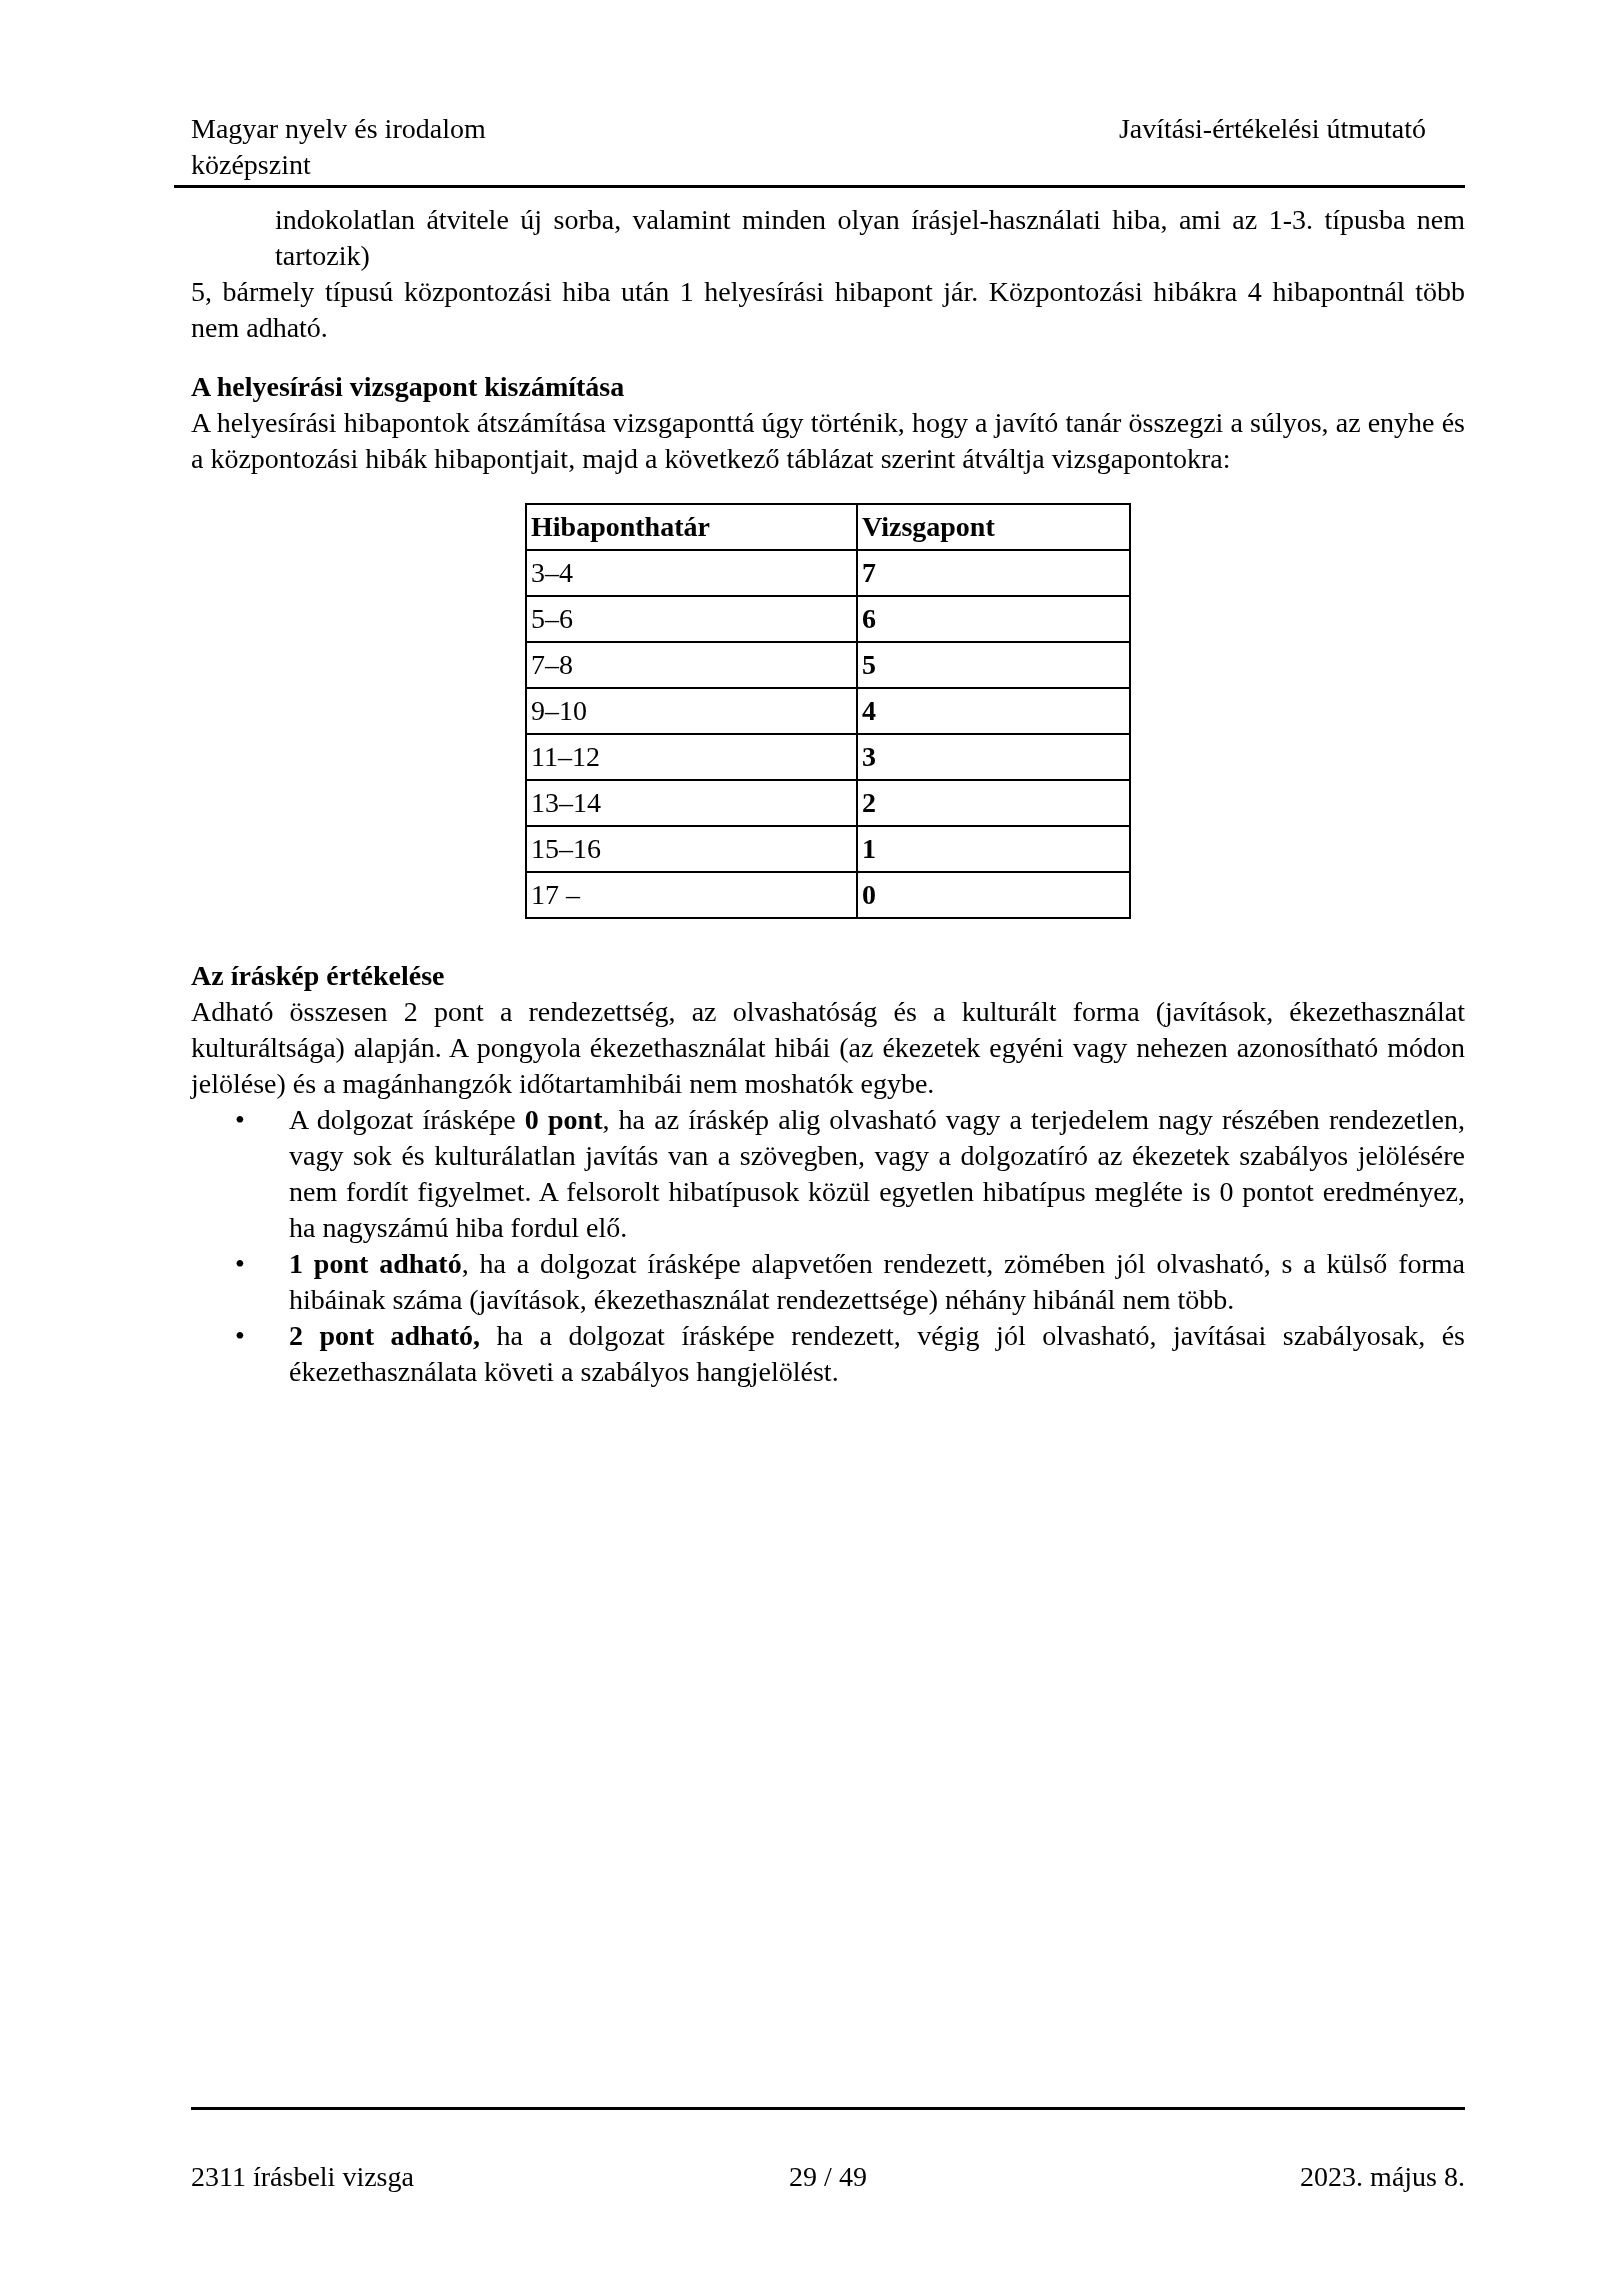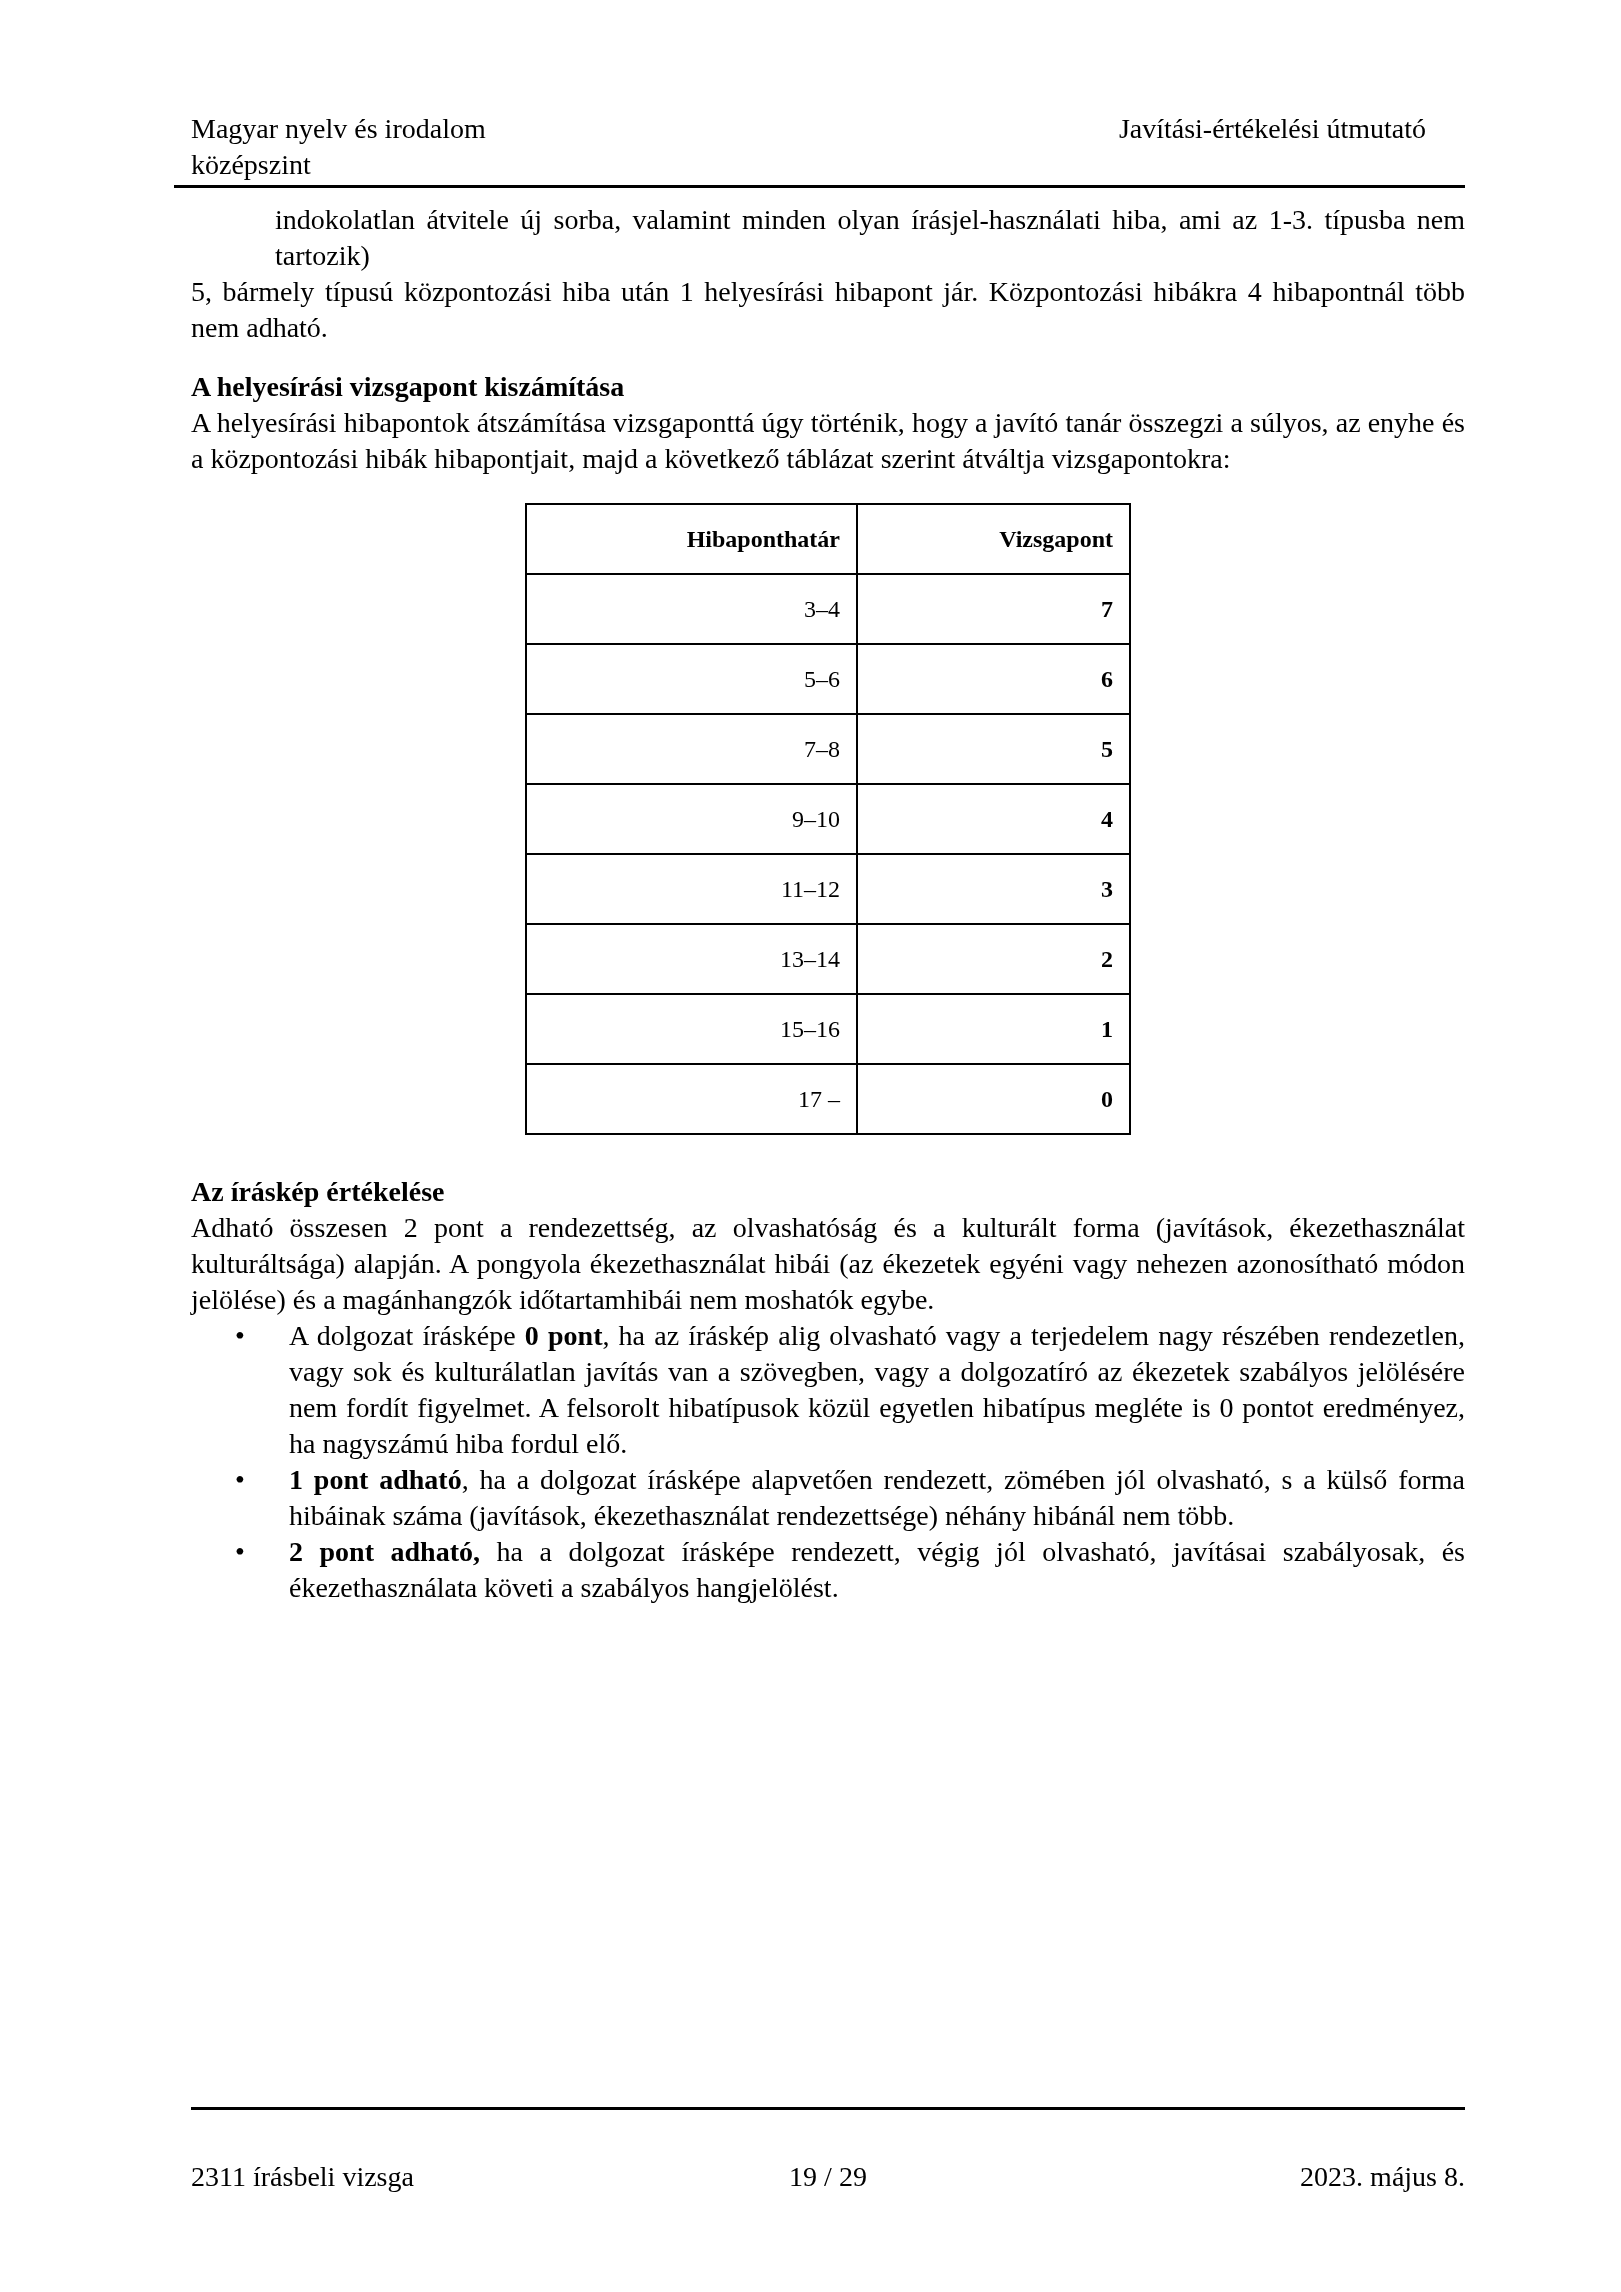--- a/index.html
+++ b/index.html
@@ -22,24 +22,24 @@
   .h3{font-weight:bold;margin-top:23.5px;}
   table.score{
     border-collapse:collapse;
     margin:25.5px auto 0 auto;
     table-layout:fixed;
     width:605px;
     border:2.9px solid #000;
   }
   table.score td,table.score th{
     border:2px solid #000;
-    text-align:right;
-    padding:16px;
+    text-align:left;
+    padding:4px;
     height:36px;
-    font-size:24px;
+    font-size:28px;
   }
   table.score th{font-weight:bold;}
   table.score col.c1{width:331px;}
   table.score col.c2{width:273px;}
   td.pts{font-weight:bold;}
   .sec2{margin-top:39px;}
   ul.levels{list-style:none;margin:0;padding:0;}
   ul.levels li{position:relative;padding-left:98px;}
   ul.levels .marker{position:absolute;left:44px;top:0;}
   .footer{position:absolute;left:191px;width:1274px;top:2107px;}
@@ -130,18 +130,18 @@
         <span class="marker">•</span><span></span><b>2 pont adható,</b><span> ha a dolgozat írásképe rendezett, végig jól olvasható, javításai szabályosak, és ékezethasználata követi a szabályos hangjelölést.</span>
       </li>
     </ul>
 
   </div>
 
   <div class="footer">
     <div class="foot-rule"></div>
     <div class="foot-row">
       <span class="foot-left">2311 írásbeli vizsga</span>
-      <span class="foot-center">19 / 29</span>
+      <span class="foot-center">29 / 49</span>
       <span class="foot-right">2023. május 8.</span>
     </div>
   </div>
 </div>
 
 
 </body></html>

